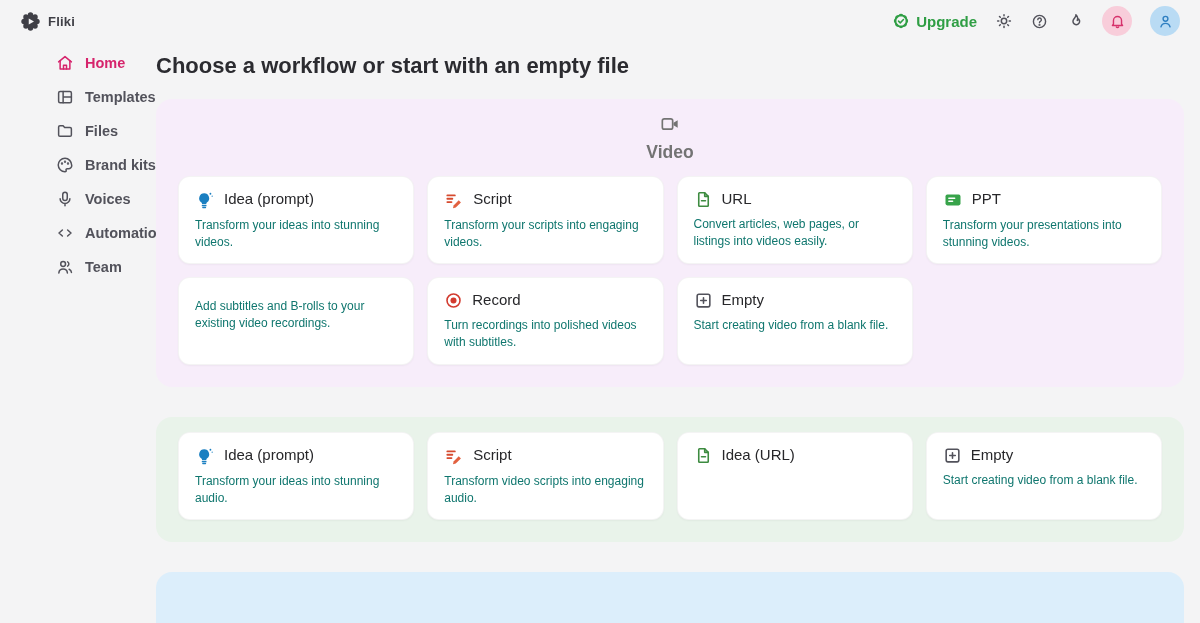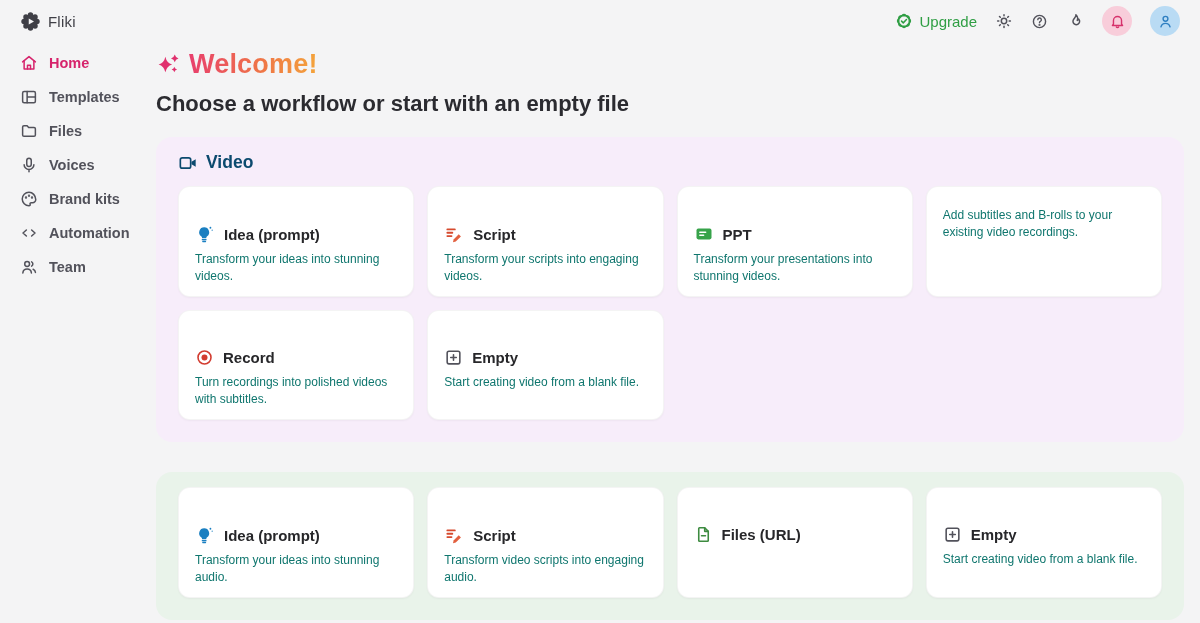--- a/index.html
+++ b/index.html
@@ -9,40 +9,40 @@
     background:#f4f4f5; color:#27272a; position:relative;
   }
   svg { display:block; }
 
   
   .topbar {
     height:42px; display:flex; align-items:center; justify-content:space-between;
     padding:0 20px 0 20px;
   }
   .logo { display:flex; align-items:center; gap:7px; cursor:pointer; }
-  .logo-name { font-size:15px; font-weight:400; color:#3f3f46; letter-spacing:.2px; }
+  .logo-name { font-size:13px; font-weight:700; color:#3f3f46; letter-spacing:.2px; }
   .topbar-right { display:flex; align-items:center; gap:18px; }
   .upgrade-btn {
     display:flex; align-items:center; gap:6px; border:none; background:none;
-    color:#2f9e44; font-weight:400; font-size:15px; cursor:pointer;
+    color:#2f9e44; font-weight:700; font-size:15px; cursor:pointer;
     font-family:inherit;
   }
   .icon-btn { background:none; border:none; cursor:pointer; color:#52525b; padding:0; display:flex; }
   .circle-btn {
     width:30px; height:30px; border-radius:50%; border:none; cursor:pointer;
     display:flex; align-items:center; justify-content:center; padding:0;
   }
   .bell-circle { background:#f8cdda; color:#d6336c; }
   .avatar-circle { background:#b9dbf4; color:#2f7fc1; }
 
   
   .sidebar { position:absolute; left:0; top:42px; width:156px; padding-top:4px; }
   .side-item {
     display:flex; align-items:center; gap:11px; padding:8px 20px;
-    font-size:14.5px; font-weight:600; color:#52525b; cursor:pointer; white-space:nowrap;
+    font-size:14.5px; font-weight:600; color:#52525b; cursor:pointer; white-space:nowrap;margin-left:36px;
   }
   .side-item .si-icon { color:#52525b; display:flex; }
   .side-item.active, .side-item.active .si-icon { color:#d6246c; }
 
   
   .main { position:absolute; left:156px; top:42px; width:1028px; height:581px; }
   .welcome-row { display:flex; align-items:center; gap:8px; margin:7px 0 0 0; }
   .welcome-title {
     font-size:27px; font-weight:800; letter-spacing:.2px;
     background:linear-gradient(90deg,#e83f6d 0%, #ef7447 55%, #f4a43a 100%);
@@ -52,21 +52,21 @@
 
   .section { border-radius:16px; padding:15px 22px 22px 22px; margin-top:20px; }
   .section + .section { margin-top:30px; }
   .section-head { display:flex; align-items:center; gap:8px; font-size:17.5px; font-weight:700; margin-bottom:13px; }
   .cards { display:grid; grid-template-columns:repeat(4,1fr); gap:13px; }
   .wcard {
     background:#fff; border-radius:12px; padding:13px 16px 12px 16px; min-height:88px;
     border:1px solid rgba(0,0,0,.045); box-shadow:0 1px 2px rgba(0,0,0,.04);
     cursor:pointer;
   }
-  .wcard-title { display:flex; align-items:center; gap:9px; font-size:15px; font-weight:700; color:#27272a;margin-top:24px; }
+  .wcard-title { display:flex; gap:9px; font-size:15px; font-weight:400; color:#27272a; }
   .wcard-desc { margin-top:7px; font-size:12px; line-height:1.38; color:#0f766e; }
 </style>
 </head>
 <body>
 
 <header class="topbar">
   <div class="logo">
     <span>
         <svg width="21" height="21" viewBox="0 0 24 24">
           <g fill="#3f3f46">
@@ -163,72 +163,62 @@
       <span class="si-icon">
         <svg width="18" height="18" viewBox="0 0 24 24" fill="none" stroke="currentColor" stroke-width="2" stroke-linecap="round" stroke-linejoin="round">
           <path d="M3.5 6.8A1.8 1.8 0 0 1 5.3 5h4.2l2 2.2h7.2a1.8 1.8 0 0 1 1.8 1.8v8.2a1.8 1.8 0 0 1-1.8 1.8H5.3a1.8 1.8 0 0 1-1.8-1.8z"></path>
         </svg>
       </span>
       <span>Files</span>
     </div>
     <div class="side-item">
       <span class="si-icon">
         <svg width="18" height="18" viewBox="0 0 24 24" fill="none" stroke="currentColor" stroke-width="2" stroke-linecap="round" stroke-linejoin="round">
-          <rect x="9" y="3" width="6" height="11" rx="3"></rect>
-          <path d="M5.5 11.5a6.5 6.5 0 0 0 13 0M12 18v3"></path>
-        </svg>
-      </span>
-      <span>Voices</span>
-    </div>
-    <div class="side-item">
-      <span class="si-icon">
-        <svg width="18" height="18" viewBox="0 0 24 24" fill="none" stroke="currentColor" stroke-width="2" stroke-linecap="round" stroke-linejoin="round">
           <path d="M12 3a9 9 0 1 0 0 18c1.3 0 1.9-.9 1.5-1.9-.5-1.2.2-2.1 1.5-2.1h1.8A4.2 4.2 0 0 0 21 12.7C20.8 7.3 16.9 3 12 3z"></path>
           <circle cx="8" cy="10" r="0.6" fill="currentColor"></circle>
           <circle cx="12" cy="7.5" r="0.6" fill="currentColor"></circle>
           <circle cx="16" cy="10" r="0.6" fill="currentColor"></circle>
         </svg>
       </span>
       <span>Brand kits</span>
     </div>
     <div class="side-item">
       <span class="si-icon">
         <svg width="18" height="18" viewBox="0 0 24 24" fill="none" stroke="currentColor" stroke-width="2" stroke-linecap="round" stroke-linejoin="round">
+          <rect x="9" y="3" width="6" height="11" rx="3"></rect>
+          <path d="M5.5 11.5a6.5 6.5 0 0 0 13 0M12 18v3"></path>
+        </svg>
+      </span>
+      <span>Voices</span>
+    </div>
+    <div class="side-item">
+      <span class="si-icon">
+        <svg width="18" height="18" viewBox="0 0 24 24" fill="none" stroke="currentColor" stroke-width="2" stroke-linecap="round" stroke-linejoin="round">
           <path d="M8.5 8l-4.5 4 4.5 4M15.5 8l4.5 4-4.5 4"></path>
         </svg>
       </span>
       <span>Automation</span>
     </div>
     <div class="side-item">
       <span class="si-icon">
         <svg width="18" height="18" viewBox="0 0 24 24" fill="none" stroke="currentColor" stroke-width="2" stroke-linecap="round" stroke-linejoin="round">
           <circle cx="9.5" cy="8" r="3.2"></circle>
           <path d="M3.8 20c.3-3.3 2.7-5.3 5.7-5.3s5.4 2 5.7 5.3"></path>
           <path d="M15.5 5.2a3.2 3.2 0 0 1 0 5.6M17.5 14.9c2 .7 2.9 2.3 3.1 4.3"></path>
         </svg>
       </span>
       <span>Team</span>
     </div>
   </nav>
 
 <main class="main">
-  <div class="welcome-row">
-    <span>
-        <svg width="25" height="25" viewBox="0 0 24 24" fill="#e0316e">
-          <path d="M9 4.5 Q10.3 10.7 15.5 12 Q10.3 13.3 9 19.5 Q7.7 13.3 2.5 12 Q7.7 10.7 9 4.5 Z"></path>
-          <path d="M18 2.5 Q18.7 5.5 21.6 6.2 Q18.7 6.9 18 9.9 Q17.3 6.9 14.4 6.2 Q17.3 5.5 18 2.5 Z"></path>
-          <path d="M17.6 14.2 Q18 16.4 20.2 16.8 Q18 17.2 17.6 19.4 Q17.2 17.2 15 16.8 Q17.2 16.4 17.6 14.2 Z"></path>
-        </svg>
-      </span>
-    <h1 class="welcome-title">Welcome!</h1>
-  </div>
   <div class="subtitle">Choose a workflow or start with an empty file</div>
   <div id="sections">
       <section class="section" style="background: rgb(247, 237, 250);">
-        <div class="section-head" style="color: #0c4a6e;">
+        <div class="section-head" style="color: #737373; flex-direction: column;">
           <span>
             <svg width="20" height="20" viewBox="0 0 24 24" fill="none" stroke="currentColor" stroke-width="2" stroke-linecap="round" stroke-linejoin="round">
               <rect x="2.8" y="5.8" width="12.4" height="12.4" rx="2.4"></rect>
               <path d="M16.2 10.6l5-3.2v9.2l-5-3.2z" fill="currentColor" stroke="none"></path>
             </svg>
           </span>
           <span>Video</span>
         </div>
         <div class="cards">
           <div class="wcard">
@@ -252,20 +242,32 @@
                   <path d="M4 6.5h9M4 10.5h6M4 14.5h5"></path>
                   <path d="M11.5 18.5l6.2-6.2 2.6 2.6-6.2 6.2-3.3.7z" fill="#e2603f" stroke="none"></path>
                 </svg>
               </span>
               <span>Script</span>
             </div>
             <div class="wcard-desc">Transform your scripts into engaging videos.</div>
           </div>
           <div class="wcard">
             <div class="wcard-title">
+              <span style="color: rgb(61, 139, 64);">
+                <svg width="19" height="19" viewBox="0 0 24 24" fill="none" stroke="currentColor" stroke-width="2" stroke-linecap="round" stroke-linejoin="round">
+                  <path d="M7 3.5h6.5l4.5 4.5v11.5a1 1 0 0 1-1 1H7a1 1 0 0 1-1-1v-15a1 1 0 0 1 1-1z"></path>
+                  <path d="M13.5 3.5V8H18M9.5 13.5h5"></path>
+                </svg>
+              </span>
+              <span>URL</span>
+            </div>
+            <div class="wcard-desc">Convert articles, web pages, or listings into videos easily.</div>
+          </div>
+          <div class="wcard">
+            <div class="wcard-title">
               <span style="color: rgb(55, 163, 74);">
                 <svg width="20" height="20" viewBox="0 0 24 24">
                   <rect x="3" y="5.5" width="18" height="13" rx="2.2" fill="currentColor"></rect>
                   <path stroke="#fff" stroke-width="1.8" stroke-linecap="round" d="M7 10h7M7 13.5h4.5"></path>
                 </svg>
               </span>
               <span>PPT</span>
             </div>
             <div class="wcard-desc">Transform your presentations into stunning videos.</div>
           </div>
@@ -327,21 +329,21 @@
             <div class="wcard-desc">Transform video scripts into engaging audio.</div>
           </div>
           <div class="wcard">
             <div class="wcard-title">
               <span style="color: rgb(61, 139, 64);">
                 <svg width="19" height="19" viewBox="0 0 24 24" fill="none" stroke="currentColor" stroke-width="2" stroke-linecap="round" stroke-linejoin="round">
                   <path d="M7 3.5h6.5l4.5 4.5v11.5a1 1 0 0 1-1 1H7a1 1 0 0 1-1-1v-15a1 1 0 0 1 1-1z"></path>
                   <path d="M13.5 3.5V8H18M9.5 13.5h5"></path>
                 </svg>
               </span>
-              <span>Files (URL)</span>
+              <span>Idea (URL)</span>
             </div>
           </div>
           <div class="wcard">
             <div class="wcard-title">
               <span style="color: rgb(82, 82, 91);">
                 <svg width="19" height="19" viewBox="0 0 24 24" fill="none" stroke="currentColor" stroke-width="2" stroke-linecap="round" stroke-linejoin="round">
                   <rect x="4" y="4" width="16" height="16" rx="2.2"></rect>
                   <path d="M12 8.5v7M8.5 12h7"></path>
                 </svg>
               </span>

